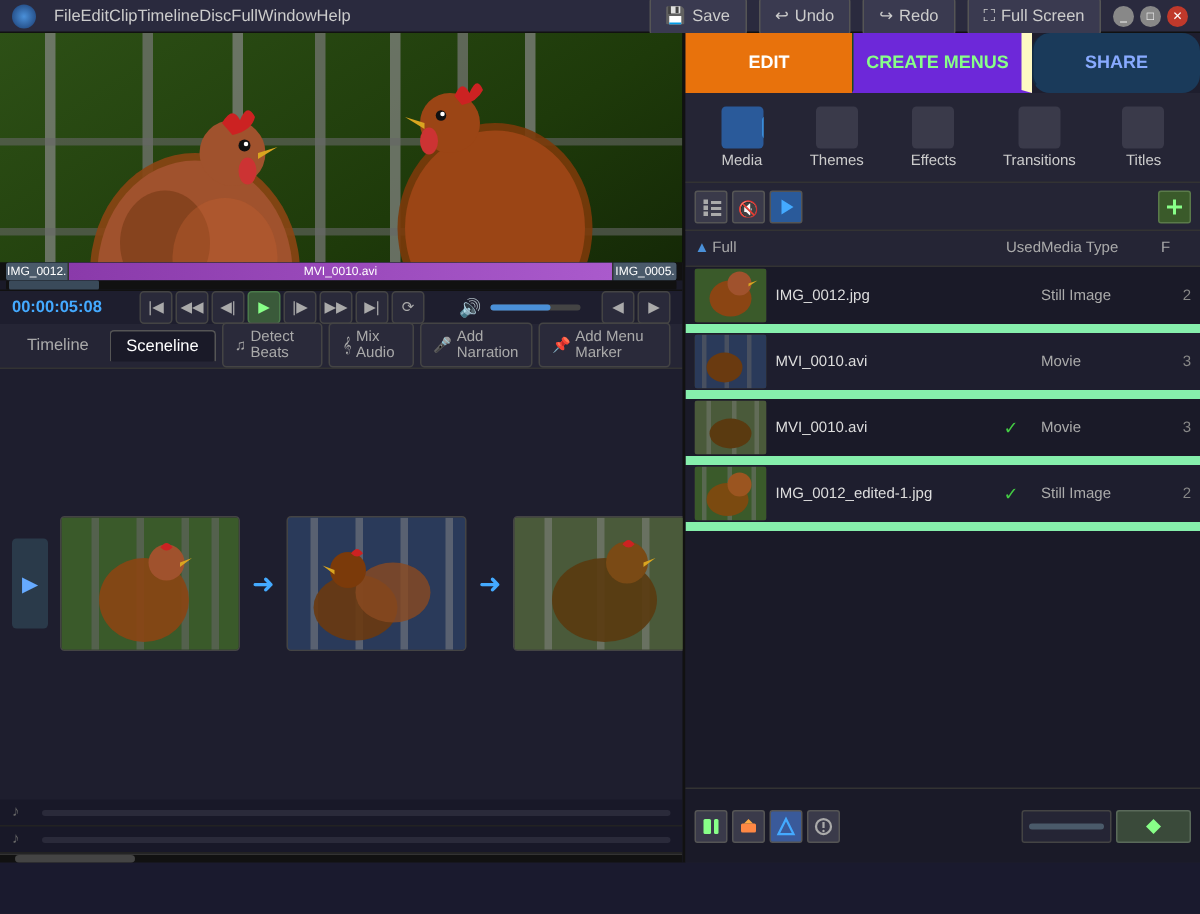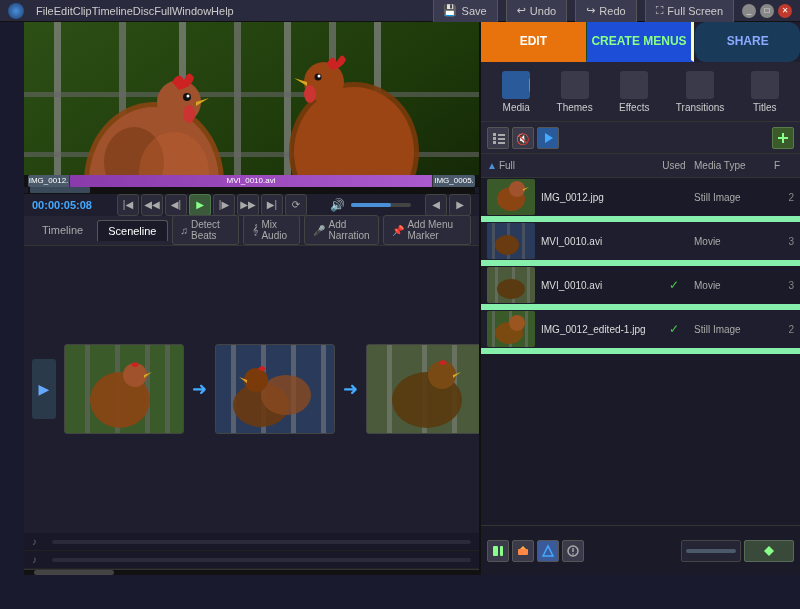--- a/index.html
+++ b/index.html
@@ -15,21 +15,21 @@
     #titlebar .win-btn.min { background: #888; }
     #titlebar .win-btn.max { background: #888; }
     #titlebar .win-btn.close { background: #c0392b; }
     .toolbar-btn { background: #3a3a50; border: 1px solid #555; border-radius: 3px; padding: 3px 10px; color: #ccc; font-size: 11px; cursor: pointer; display: flex; align-items: center; gap: 4px; height: 26px; }
     .fullscreen-btn { background: #3a3a50; border: 1px solid #555; border-radius: 3px; padding: 3px 10px; color: #ccc; font-size: 11px; cursor: pointer; display: flex; align-items: center; gap: 4px; height: 26px; }
 
     
     #main { display: flex; height: calc(609px - 22px - 34px); }
 
     
-    #left-panel { width: 455px; display: flex; flex-direction: column; background: #1e1e2e; margin-left: 24px; }
+    #left-panel { width: 455px; display: flex; flex-direction: column; background: #1e1e2e; }
 
     
     #video-preview { width: 455px; height: 285px; background: #000; position: relative; overflow: hidden; }
     #video-preview .video-content { width: 100%; height: 100%; background: linear-gradient(135deg, #2d5016 0%, #1a3008 30%, #0d1a04 100%); position: relative; }
 
     
     #transport { background: #1e1e2e; height: 36px; display: flex; align-items: center; padding: 0 8px; gap: 2px; border-top: 1px solid #111; }
     .time-display { color: #4af; font-size: 11px; font-weight: bold; margin-right: 8px; min-width: 75px; }
     .transport-btn { background: #2a2a3a; border: 1px solid #444; border-radius: 3px; width: 22px; height: 22px; display: flex; align-items: center; justify-content: center; cursor: pointer; color: #aaa; font-size: 10px; }
     .transport-spacer { flex: 1; }
@@ -47,21 +47,21 @@
     .scene-arrow { background: #2a3a4a; border: none; border-radius: 3px; width: 24px; height: 60px; display: flex; align-items: center; justify-content: center; cursor: pointer; color: #6af; font-size: 14px; flex-shrink: 0; }
     .scene-thumb { width: 120px; height: 90px; border-radius: 3px; overflow: hidden; flex-shrink: 0; position: relative; border: 1px solid #444; }
 
     
     #right-panel { width: 345px; display: flex; flex-direction: column; background: #1e1e2e; border-left: 2px solid #111; }
 
     
     #top-tabs { display: flex; height: 40px; }
     .top-tab { flex: 1; display: flex; align-items: center; justify-content: center; font-size: 12px; font-weight: bold; cursor: pointer; border-bottom: 2px solid transparent; }
     .top-tab.edit { background: #e8720c; color: #fff; }
-    .top-tab.create-menus { background: #1d4ed8; color: #8f8; border-left: 1px solid #1a4a1a; border-right: 3px solid #fef9c3; }
+    .top-tab.create-menus { background: #6d28d9; color: #8f8; border-left: 1px solid #1a4a1a; border-right: 7px solid #fef9c3; }
     .top-tab.share { background: #1a3a5a; color: #8af; border-left: 1px solid #112a42; border-radius: 12px; }
 
     
     #icon-toolbar { display: flex; align-items: center; justify-content: space-around; padding: 6px 8px; background: #252535; border-bottom: 1px solid #333; height: 60px; }
     .icon-item { display: flex; flex-direction: column; align-items: center; gap: 3px; cursor: pointer; padding: 4px 8px; border-radius: 3px; }
     .icon-item .icon-img { width: 28px; height: 28px; border-radius: 3px; display: flex; align-items: center; justify-content: flex-start; font-size: 16px; padding-left: 26px; }
     .icon-item .icon-label { font-size: 10px; color: #ccc; }
     .icon-item.active .icon-img { background: #4a90d9; }
 
     
@@ -75,21 +75,21 @@
     .file-tool-spacer { flex: 1; }
     .new-item-btn { background: #2a5a9a; border: 1px solid #4a7aba; border-radius: 2px; width: 22px; height: 22px; display: flex; align-items: center; justify-content: center; cursor: pointer; color: #fff; font-size: 14px; font-weight: bold; }
 
     
     #file-list { flex: 1; overflow-y: auto; background: #1a1a28; }
     #file-list::-webkit-scrollbar { width: 8px; }
     #file-list::-webkit-scrollbar-track { background: #1a1a28; }
     #file-list::-webkit-scrollbar-thumb { background: #444; border-radius: 4px; }
     .file-list-header { display: flex; align-items: center; padding: 3px 6px; background: #252535; border-bottom: 1px solid #333; font-size: 10px; color: #aaa; height: 24px; }
     .file-list-header .col-name { flex: 1; }
-    .file-list-header .col-used { width: 40px; text-align: center; }
+    .file-list-header .col-used { width: 40px; text-align: right; }
     .file-list-header .col-type { width: 80px; }
     .file-list-header .col-num { width: 20px; }
     .col-sort { display: flex; align-items: center; gap: 2px; cursor: pointer; }
     .file-row { display: flex; align-items: center; padding: 3px 6px; border-bottom: 6px solid #86efac; cursor: pointer; height: 44px; }
     .file-row:nth-child(odd) { background: #1e1e2e; }
     .file-thumb { width: 48px; height: 36px; border-radius: 2px; margin-right: 6px; flex-shrink: 0; overflow: hidden; background: #333; }
     .file-name { flex: 1; font-size: 10px; color: #ddd; }
     .file-used { width: 40px; text-align: center; font-size: 12px; color: #4a4; }
     .file-type { width: 80px; font-size: 10px; color: #aaa; }
     .file-num { width: 20px; font-size: 10px; color: #888; text-align: right; }

